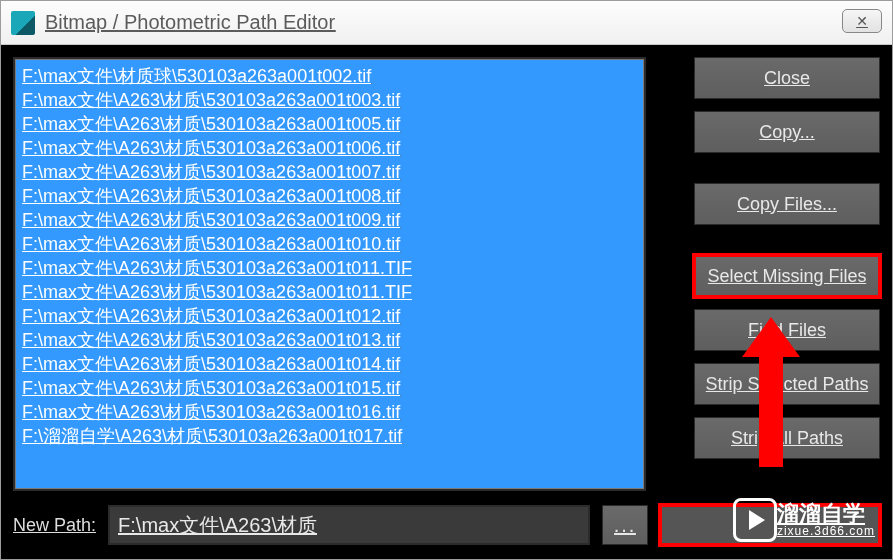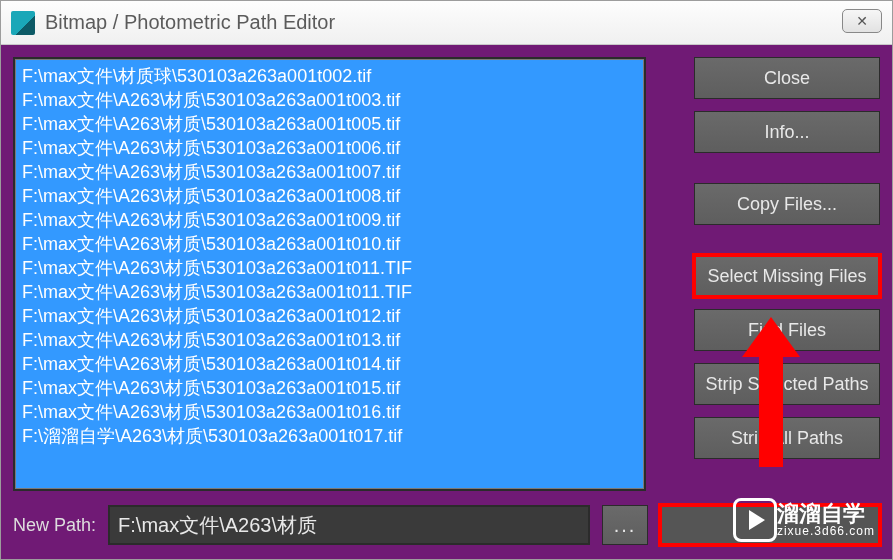--- a/index.html
+++ b/index.html
@@ -1,15 +1,15 @@
 <!DOCTYPE html>
 <html><head>
 <meta charset="utf-8">
 <style>
-  * { box-sizing: border-box; }
+  * { box-sizing: border-box; text-decoration: underline; }
   html, body { margin: 0; padding: 0; }
   body {
     width: 893px; height: 560px;
     font-family: "Segoe UI", "Microsoft YaHei", Arial, sans-serif;
     background: #fafafa;
     overflow: hidden;
   }
   .window {
     width: 893px; height: 560px;
     background: #fff;
@@ -34,21 +34,21 @@
     position: absolute; right: 10px; top: 8px;
     width: 40px; height: 24px;
     border: 1px solid #888; border-radius: 5px;
     background: linear-gradient(#f6f6f6,#e2e2e2);
     display: flex; align-items:center; justify-content:center;
     color:#555; font-size:14px;
     cursor:pointer;
   }
   .client {
     flex: 1;
-    background: #701a75;
+    background: #000000;
     padding: 12px;
     display: flex; flex-direction: column; gap: 12px;
   }
   .upper {
     flex: 1;
     display: flex;
     gap: 14px;
     min-height: 0;
   }
   .listframe {
@@ -193,21 +193,21 @@
             <div class="row">F:\max文件\A263\材质\530103a263a001t013.tif</div>
             <div class="row">F:\max文件\A263\材质\530103a263a001t014.tif</div>
             <div class="row">F:\max文件\A263\材质\530103a263a001t015.tif</div>
             <div class="row">F:\max文件\A263\材质\530103a263a001t016.tif</div>
             <div class="row">F:\溜溜自学\A263\材质\530103a263a001t017.tif</div>
           </div>
       </div>
 
       <div class="sidebar">
         <div class="btn">Close</div>
-        <div class="btn">Info...</div>
+        <div class="btn">Copy...</div>
         <div class="gap"></div>
         <div class="btn">Copy Files...</div>
         <div class="gap"></div>
         <div class="btn highlight">Select Missing Files</div>
         <div class="btn">Find Files</div>
         <div class="btn">Strip Selected Paths</div>
         <div class="btn">Strip All Paths</div>
 
         <div class="arrow">
           <div class="head"></div>

